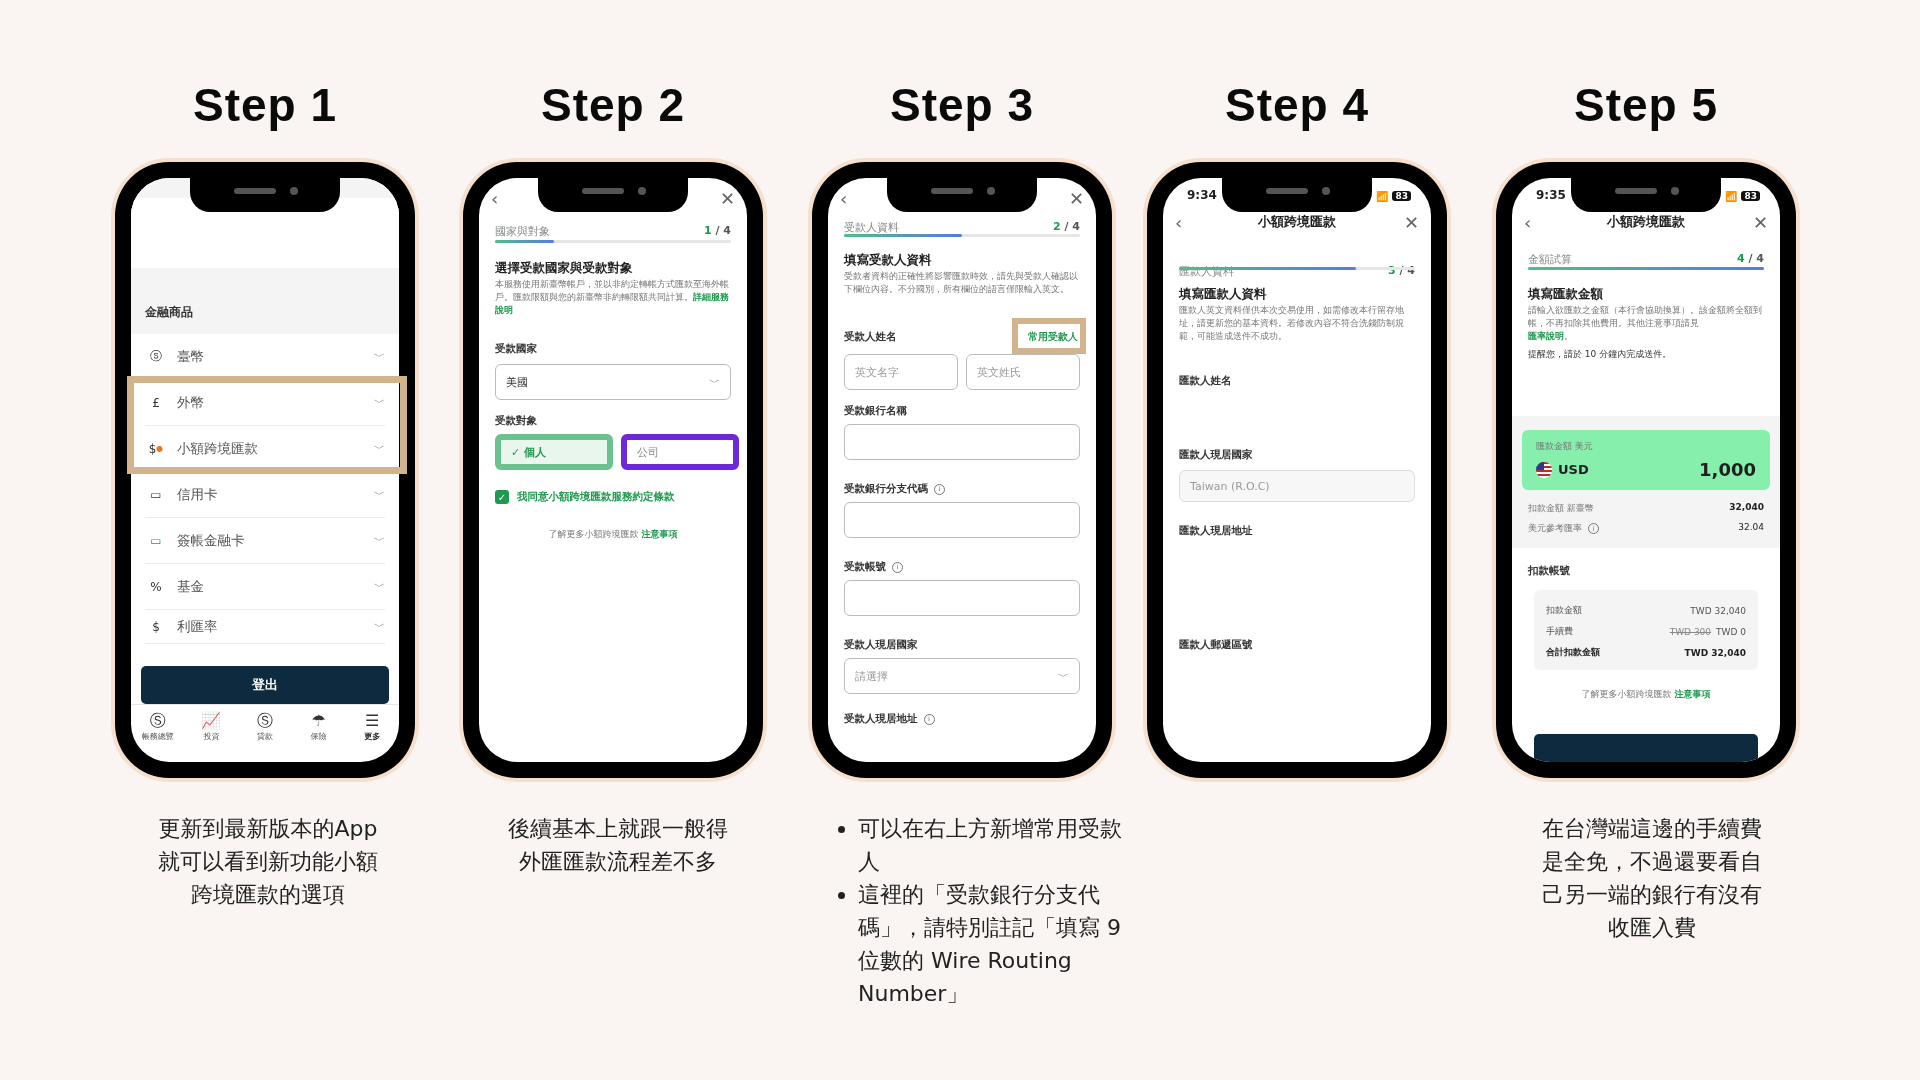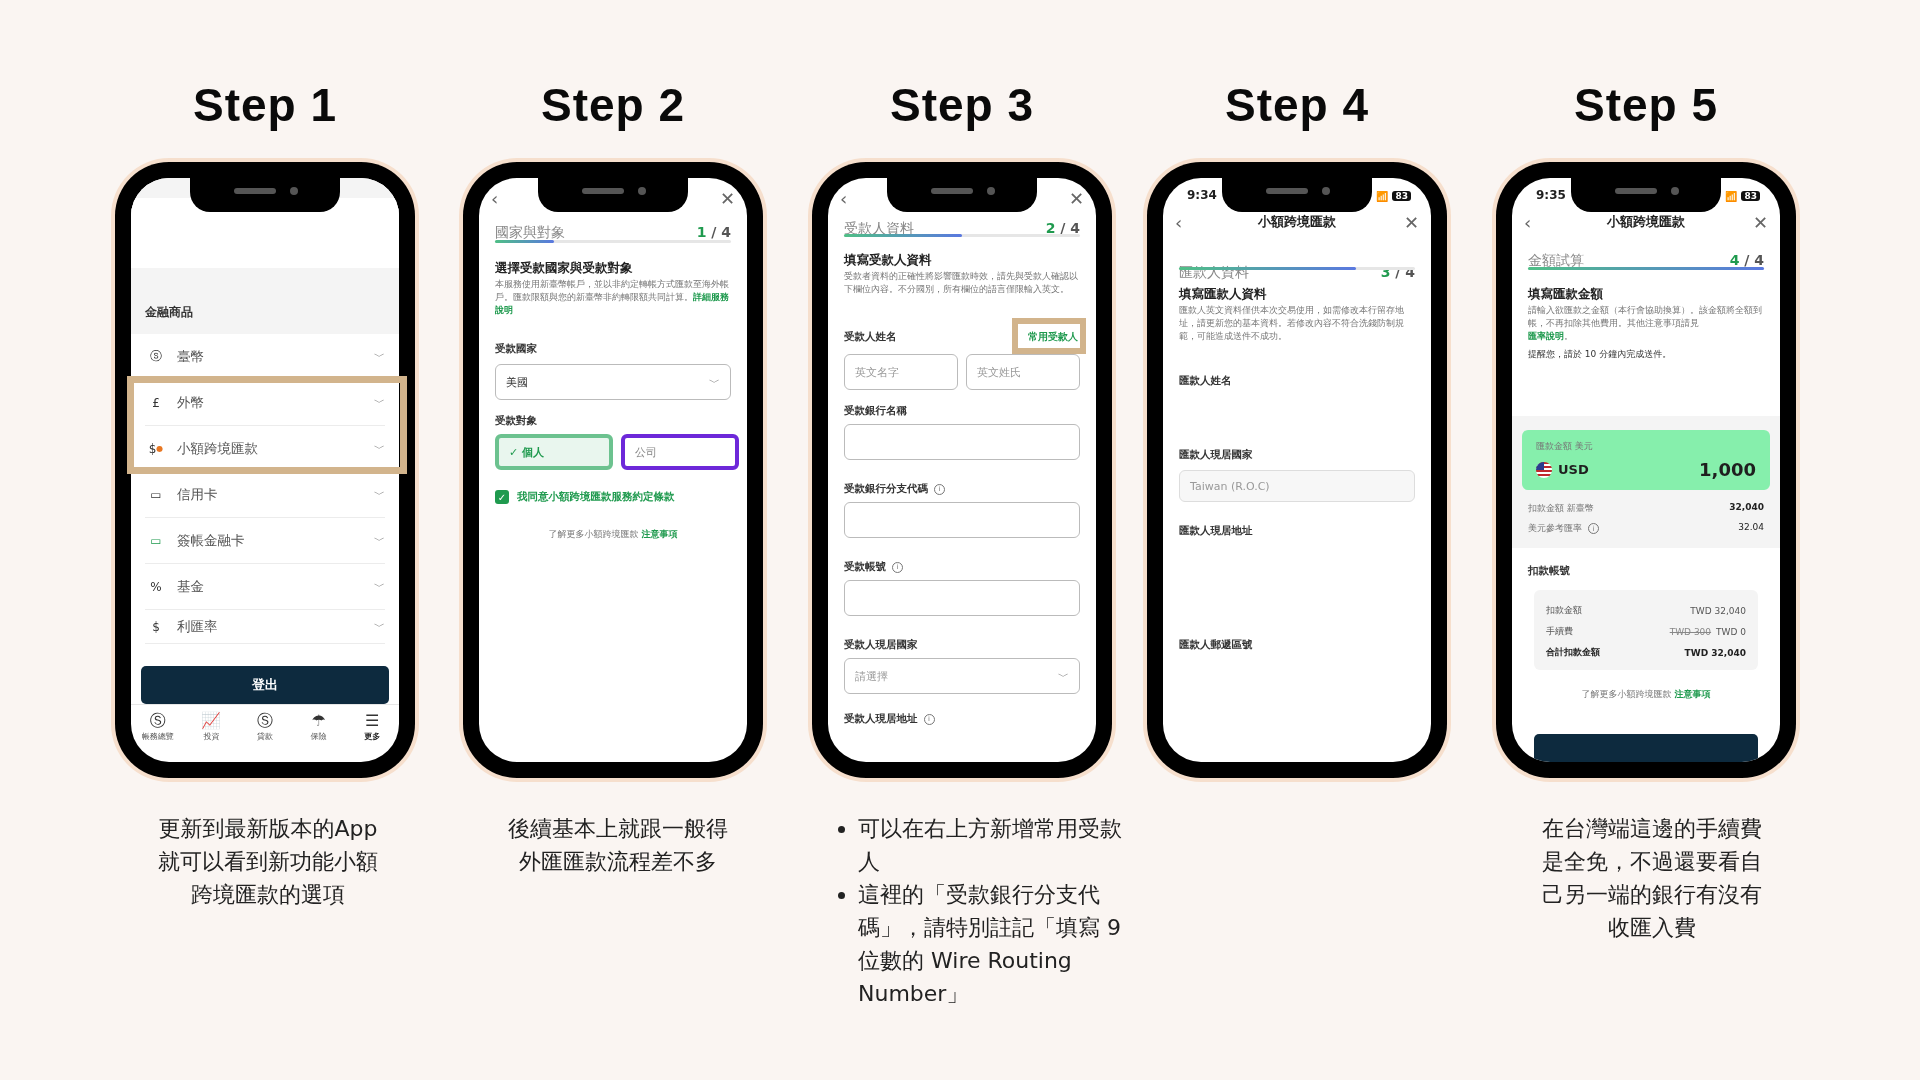--- a/index.html
+++ b/index.html
@@ -31,21 +31,21 @@
     border-radius: 0 0 20px 20px; z-index: 5;
   }
   .notch .speaker { position: absolute; left: 44px; top: 10px; width: 42px; height: 6px; background: #555; border-radius: 3px; }
   .notch .cam { position: absolute; left: 100px; top: 9px; width: 8px; height: 8px; background: #555; border-radius: 50%; }
   .status-bar { position: absolute; top: 10px; left: 24px; right: 20px; height: 16px; font-size: 12px; font-weight: bold; display: flex; justify-content: space-between; }
   .status-right { display: flex; gap: 4px; align-items: center; font-size: 10px; }
   .batt { background: #111; color: #fff; border-radius: 3px; padding: 0 3px; font-size: 9px; }
   .navbar { position: absolute; top: 30px; left: 0; right: 0; height: 28px; display: flex; align-items: center; justify-content: center; font-size: 13px; font-weight: bold; }
   .navbar .back { position: absolute; left: 12px; font-size: 18px; font-weight: normal; color: #666; }
   .navbar .close { position: absolute; right: 12px; font-size: 18px; font-weight: normal; color: #666; }
-  .progress-row { position: absolute; left: 16px; right: 16px; display: flex; justify-content: space-between; font-size: 14px; color: #888; }
+  .progress-row { position: absolute; left: 16px; right: 16px; display: flex; justify-content: space-between; font-size: 11px; color: #888; }
   .progress-row .count { font-weight: bold; color: #555; }
   .progress-row .count b { color: #1f9a4e; }
   .progress-track { position: absolute; left: 16px; right: 16px; height: 3px; background: #e6e6e6; border-radius: 2px; }
   .progress-fill { height: 100%; border-radius: 2px; background: linear-gradient(90deg, #4fbf86, #5a78e0); }
   .sec-h { position: absolute; left: 16px; right: 16px; font-size: 12.5px; font-weight: bold; color: #222; }
   .sec-p { position: absolute; left: 16px; right: 16px; font-size: 9px; line-height: 13px; color: #777; }
   .sec-p .link { color: #1f9a4e; font-weight: bold; }
   .lbl { position: absolute; left: 16px; font-size: 10.5px; font-weight: bold; color: #333; }
   .field { position: absolute; left: 16px; right: 16px; height: 36px; border: 1px solid #bbb; border-radius: 6px; font-size: 11px; color: #333; padding: 0 10px; display: flex; align-items: center; justify-content: space-between; background: #fff; }
   .field.ph { color: #999; }
@@ -59,21 +59,21 @@
   .s1-sect { position: absolute; top: 110px; left: 0; right: 0; height: 46px; background: #f4f4f4; font-size: 12px; font-weight: bold; padding: 16px 14px; color: #333; }
   .menu-item { position: absolute; left: 14px; right: 14px; height: 46px; border-bottom: 1px solid #ececec; display: flex; align-items: center; font-size: 13.5px; color: #555; }
   .menu-item .ic { width: 22px; height: 22px; margin-right: 10px; display: flex; align-items: center; justify-content: center; font-size: 12px; color: #333; }
   .menu-item .chev { margin-left: auto; }
   .tabbar { position: absolute; bottom: 0; left: 0; right: 0; height: 58px; border-top: 1px solid #e6e6e6; display: flex; justify-content: space-around; padding-top: 6px; }
   .tab { display: flex; flex-direction: column; align-items: center; font-size: 8px; color: #555; width: 50px; }
   .tab .ic { font-size: 16px; height: 20px; color: #333; }
   .tab.active .lab { color: #222; font-weight: bold; }
 
   
-  .chip { position: absolute; height: 36px; border-radius: 6px; border: 4px solid #6d28d9; font-size: 11px; display: flex; align-items: center; padding: 0 10px; color: #888; }
+  .chip { position: absolute; height: 36px; border-radius: 6px; border: 6px solid #6d28d9; font-size: 11px; display: flex; align-items: center; padding: 0 10px; color: #888; }
   .chip.on { border-color: #6cc28f; background: #e9f6ee; color: #1f9a4e; font-weight: bold; }
   .check-row { position: absolute; left: 16px; right: 10px; display: flex; align-items: center; font-size: 10.5px; color: #1f9a4e; font-weight: bold; }
   .checkbox { width: 14px; height: 14px; background: #1f9a4e; border-radius: 3px; color: #fff; font-size: 10px; display: flex; align-items: center; justify-content: center; margin-right: 8px; }
   .more-note { position: absolute; left: 0; right: 0; text-align: center; font-size: 9px; color: #777; }
   .more-note .link { color: #1f9a4e; font-weight: bold; }
   .info-i { display: inline-flex; width: 11px; height: 11px; border: 1px solid #777; border-radius: 50%; font-size: 7px; align-items: center; justify-content: center; margin-left: 6px; color: #777; font-weight: normal; vertical-align: middle; }
   .link-green { position: absolute; color: #1f9a4e; font-size: 10px; font-weight: bold; }
 
   
   .amount-panel { position: absolute; top: 238px; left: 0; right: 0; height: 132px; background: #f4f4f4; }

